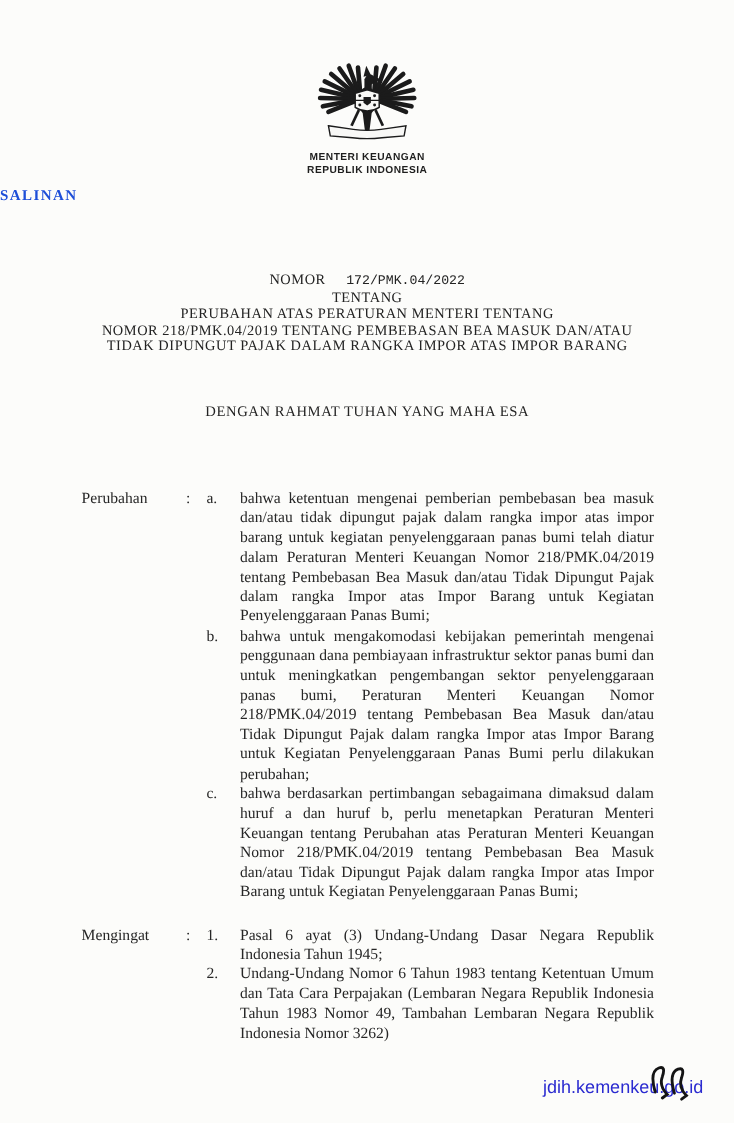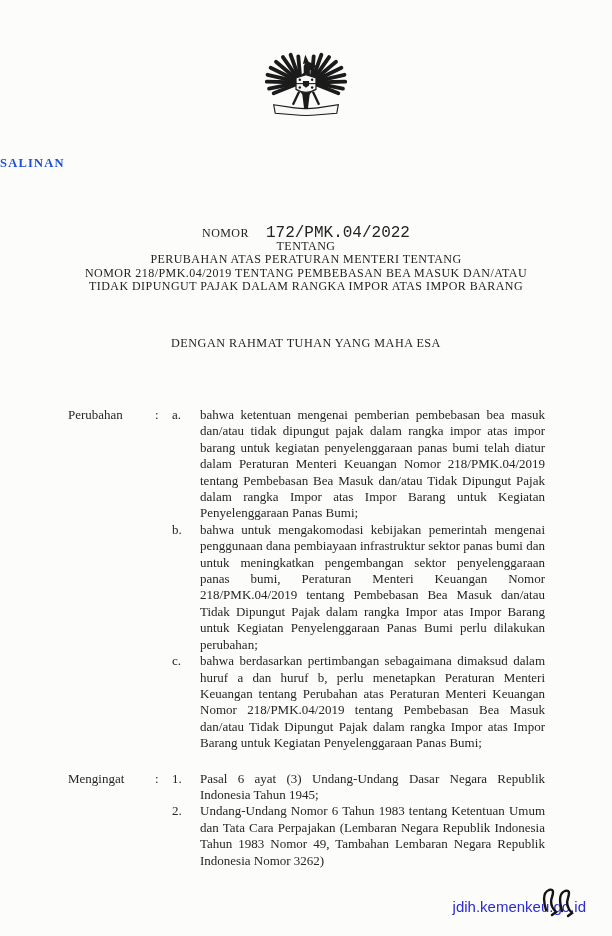--- a/index.html
+++ b/index.html
@@ -30,21 +30,21 @@
     color:#1d4ed8;
   }
   
   .title-block{
     position:absolute;top:227px;left:0;width:100%;
     text-align:center;font-size:12px;line-height:13.2px;letter-spacing:.45px;
     color:#232323;
   }
   .nomor-line .nomor-value{
     font-family:"Liberation Mono", monospace;
-    font-size:16px;letter-spacing:0;margin-left:17px;margin-top:10px;
+    font-size:11px;letter-spacing:0;margin-left:17px;margin-top:10px;
   }
   .invocation{
     position:absolute;top:336px;left:0;width:100%;
     text-align:center;font-size:12.2px;letter-spacing:.5px;
   }
   .authority{
     position:absolute;top:366px;left:0;width:100%;
     text-align:center;font-size:12.2px;letter-spacing:.5px;
   }
   
@@ -115,20 +115,24 @@
     <line x1="47" y1="51.5" x2="73" y2="51.5" stroke="#1b1b1b" stroke-width="1.4"></line>
     <path d="M56,48 L64,48 L64,54 L60,57 L56,54 Z" fill="#1b1b1b"></path>
     <circle cx="52" cy="46.5" r="1.6" fill="#1b1b1b"></circle>
     <circle cx="68" cy="46.5" r="1.6" fill="#1b1b1b"></circle>
     <circle cx="52" cy="56.5" r="1.6" fill="#1b1b1b"></circle>
     <circle cx="68" cy="56.5" r="1.6" fill="#1b1b1b"></circle>
 
     <path d="M18,79 L45,83 Q60,85 75,83 L102,79 L100,90 L76,92 Q60,94 44,92 L20,90 Z" fill="#f8f8f6" stroke="#1b1b1b" stroke-width="1.5"></path>
   </svg>
 
+  <div class="ministry">
+    <div>MENTERI KEUANGAN</div>
+    <div>REPUBLIK INDONESIA</div>
+  </div>
 
   <div class="salinan">SALINAN</div>
 
   <div class="title-block">
     <div class="nomor-line">
       <span>NOMOR</span><span class="nomor-value">172/PMK.04/2022</span>
     </div>
     <div>TENTANG</div>
     <div>PERUBAHAN ATAS PERATURAN MENTERI TENTANG</div>
     <div>NOMOR 218/PMK.04/2019 TENTANG PEMBEBASAN BEA MASUK DAN/ATAU</div>

